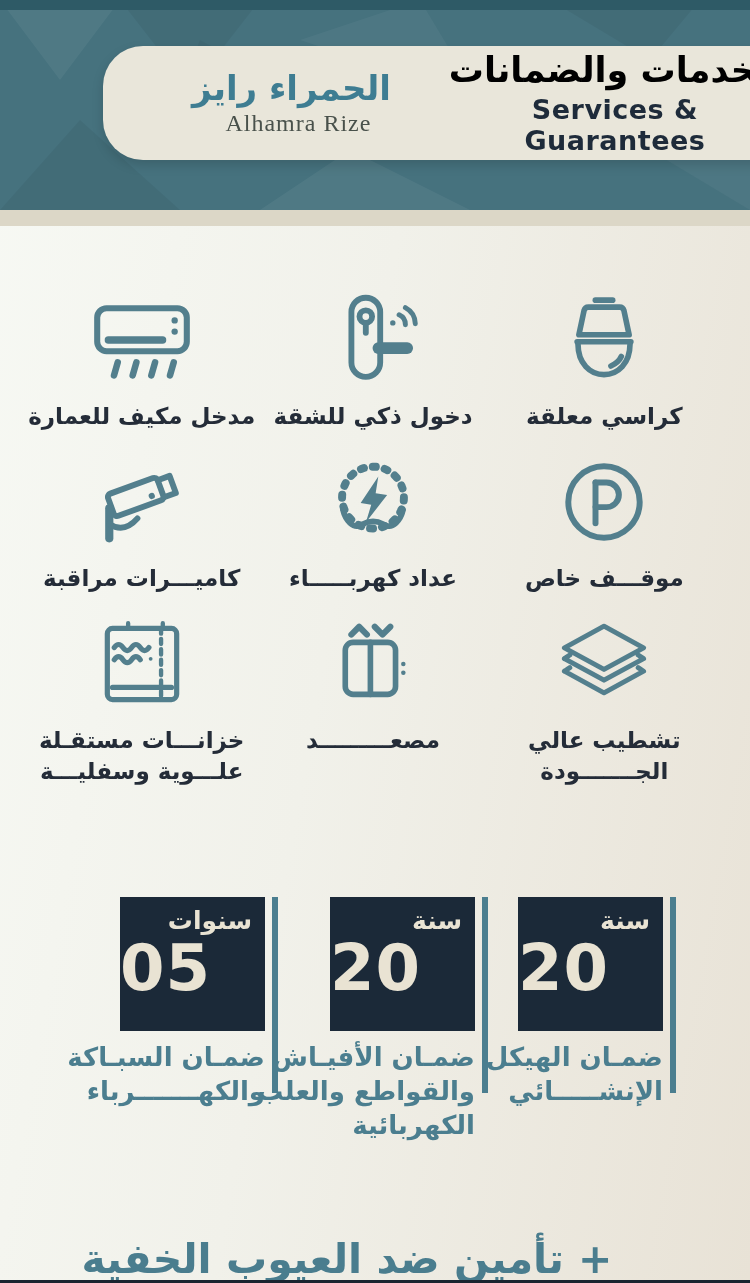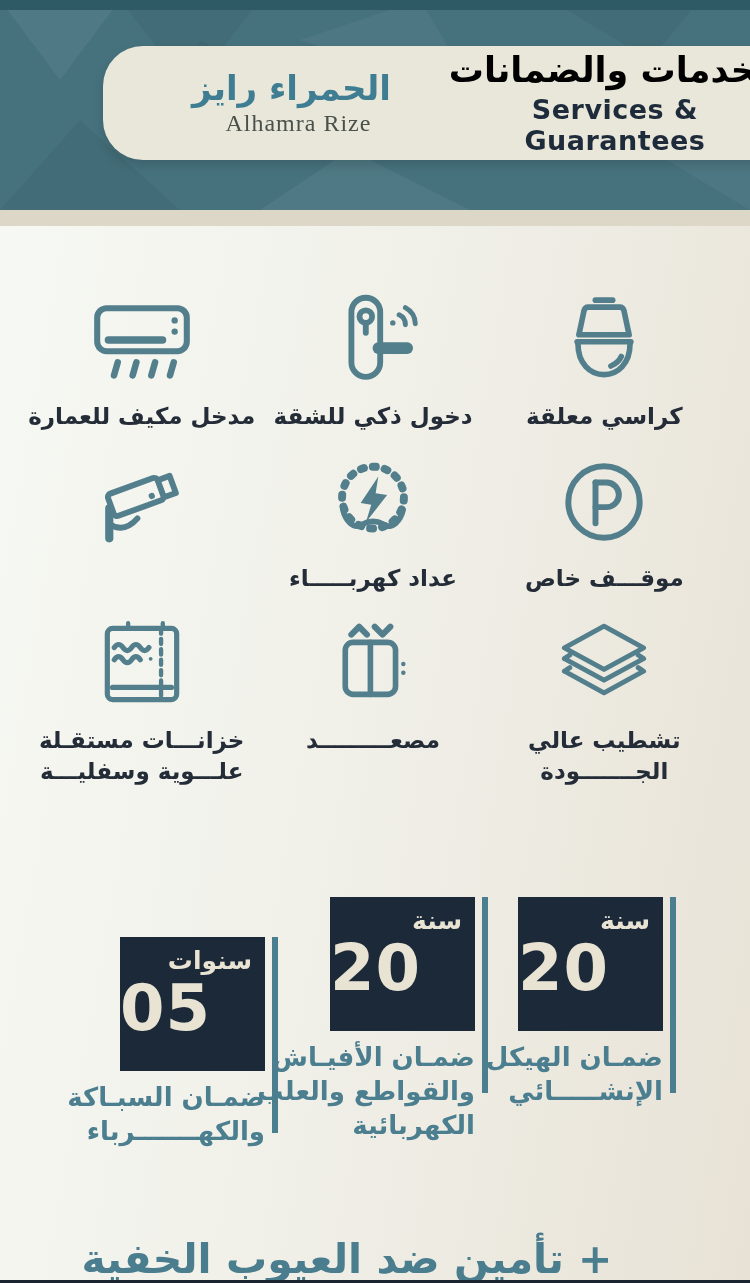--- a/index.html
+++ b/index.html
@@ -31,21 +31,21 @@
   .icon{height:112px;display:flex;align-items:center;justify-content:center;}
   .icon svg{display:block;}
   .f-label{margin-top:5px;font-size:23px;font-weight:bold;color:#242c38;text-align:center;
            line-height:1.35;white-space:pre-line;}
 
   
   .warranties{direction:rtl;display:flex;justify-content:flex-start;
               padding-right:74px;margin-top:96px;height:310px;box-sizing:border-box;}
   .warranty{position:relative;width:158px;height:300px;}
   .warranty:nth-child(2){margin-left:0;margin-right:30px;}
-  .warranty:nth-child(3){margin-right:52px;margin-top:40px;}
+  .warranty:nth-child(3){margin-right:52px;}
   .w-bar{position:absolute;top:0;right:0;width:6px;height:196px;background:#4b7e8f;}
   .w-box{position:absolute;top:0;right:13px;width:145px;height:134px;background:#1b2938;}
   .w-unit{text-align:right;padding:9px 13px 0 0;font-size:25px;font-weight:bold;color:#e9e3d3;}
   .w-value{text-align:left;font-size:64px;font-weight:bold;color:#e9e3d3;line-height:1;margin-top:1px;letter-spacing:1px;}
   .w-label{position:absolute;top:144px;right:13px;width:225px;text-align:right;
            font-size:26px;font-weight:bold;color:#4b7e8f;line-height:1.3;white-space:pre-line;}
 
   
   .note{direction:rtl;text-align:center;font-size:41px;font-weight:bold;color:#4a7d8e;
         margin-top:28px;transform:translateX(-28px);}
@@ -156,20 +156,21 @@
         <svg width="110" height="100" viewBox="0 0 120 110" fill="none" stroke="#537f8d" stroke-width="6.5" stroke-linecap="round" stroke-linejoin="round">
           <g transform="rotate(-20 60 48)">
             <rect x="24" y="34" width="58" height="26" rx="4"></rect>
             <path d="M82 38 h14 v20 h-14"></path>
             <circle cx="70" cy="52" r="3.4" fill="#537f8d" stroke="none"></circle>
           </g>
           <path d="M24 62 V95" stroke-width="9"></path>
           <path d="M24 79 q16 11 31 -6"></path>
         </svg>
       </div>
+      <div class="f-label">كاميـــرات مراقبة</div>
     </div>
 
     <div class="feature">
       <div class="icon">
         <svg width="108" height="96" viewBox="0 0 120 100" fill="none" stroke="#537f8d" stroke-width="5.5" stroke-linecap="round" stroke-linejoin="round">
           <path d="M60 8 L104 32 L60 56 L16 32 Z"></path>
           <path d="M16 44 l6 -4 M16 44 L60 68 L104 44 l-6 -4"></path>
           <path d="M16 58 l6 -4 M16 58 L60 82 L104 58 l-6 -4"></path>
         </svg>
       </div>

